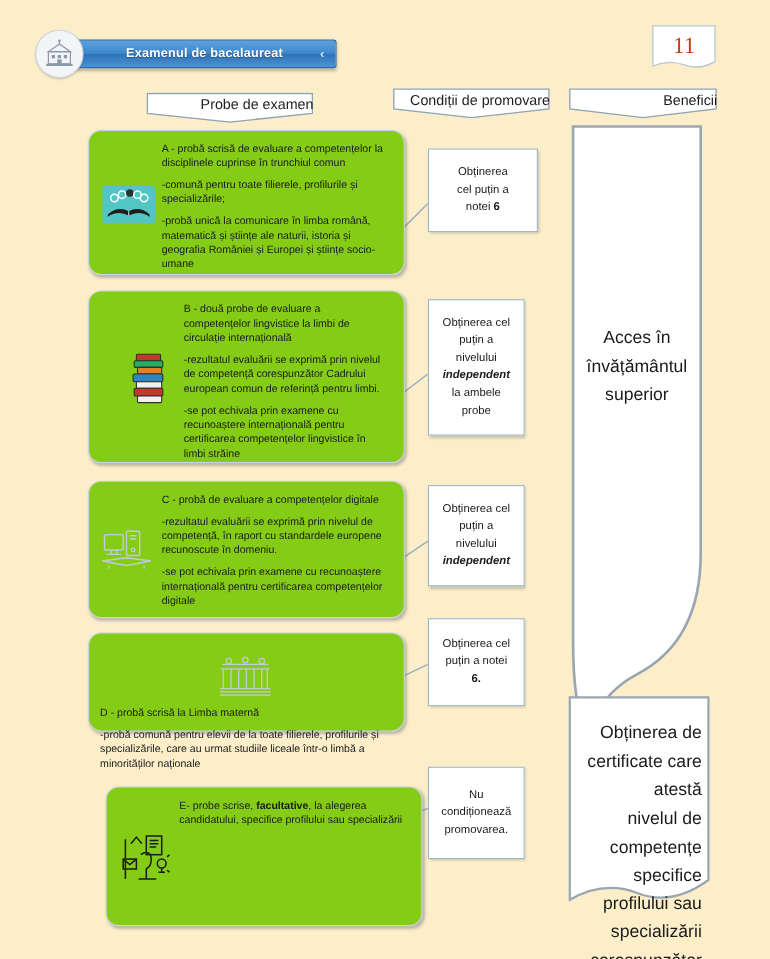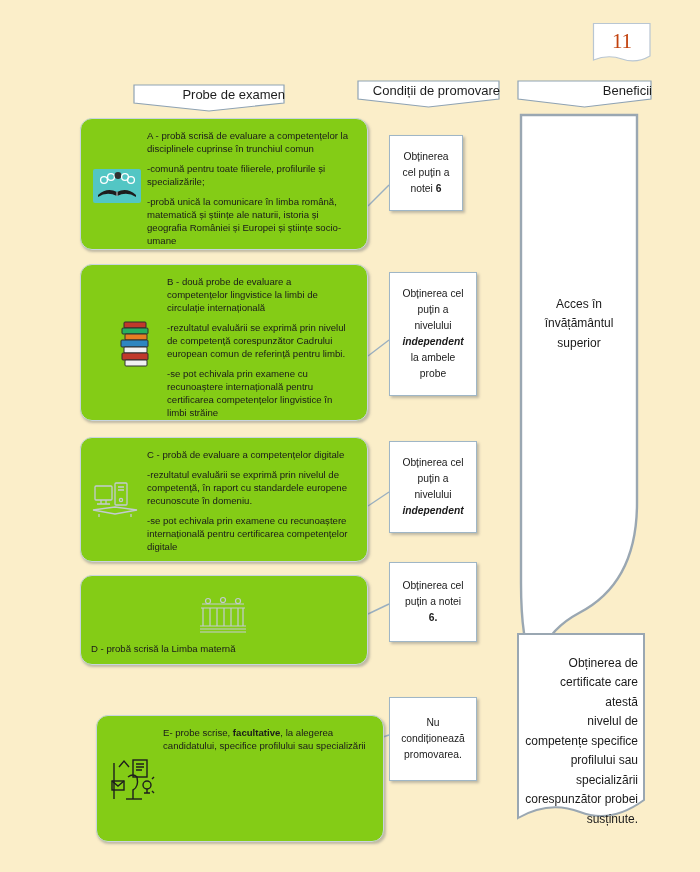--- a/index.html
+++ b/index.html
@@ -146,35 +146,35 @@
     padding: 6px 8px;
   }
   .cbox .txt {
     font-size: 10.3px;
     line-height: 1.55;
     color: #1a1a1a;
   }
   .cbox .txt b { font-weight: bold; }
   .cbox .txt i { font-style: italic; font-weight: bold; }
 
-  #cond-1 { left: 389px; top: 135px; width: 74px; height: 76px; }
+  #cond-1 { left: 389px; top: 135px; width: 100px; height: 76px; }
   #cond-2 { left: 389px; top: 272px; width: 88px; height: 124px; }
   #cond-3 { left: 389px; top: 441px; width: 88px; height: 92px; }
   #cond-4 { left: 389px; top: 562px; width: 88px; height: 80px; }
   #cond-5 { left: 389px; top: 697px; width: 88px; height: 84px; }
 
   
   .bpanel {
     position: absolute;
   }
   .bpanel svg { position: absolute; inset: 0; }
   .bpanel .btxt {
     position: absolute; left: 0; right: 0;
     text-align: center;
-    font-size: 12px;
+    font-size: 16px;
     line-height: 1.62;
     color: #1a1a1a;
   }
 
   #benef-1 { left: 519px; top: 113px; width: 120px; height: 555px; }
   #benef-1 .btxt { top: 182px; }
 
   #benef-2 { left: 516px; top: 632px; width: 130px; height: 200px; }
   #benef-2 .btxt { top: 22px; left: 8px; right: 8px; text-align: right; }
 
@@ -183,20 +183,39 @@
     position: absolute;
     left: 0; top: 0; width: 700px; height: 872px;
     pointer-events: none;
   }
 </style>
 </head>
 <body>
 
 <div class="page">
 
+  <div class="title-wrap">
+    <div class="title-badge">
+      <svg width="30" height="28" viewBox="0 0 30 28">
+        <path d="M15 2 L15 6" stroke="#8a99a8" stroke-width="1"></path>
+        <circle cx="15" cy="2" r="1.2" fill="#8a99a8"></circle>
+        <path d="M5 12 L15 5 L25 12 Z" fill="none" stroke="#8a99a8" stroke-width="1.1"></path>
+        <rect x="5" y="12" width="20" height="11" fill="none" stroke="#8a99a8" stroke-width="1.1"></rect>
+        <rect x="8" y="15" width="3" height="3" fill="#8a99a8"></rect>
+        <rect x="13.5" y="15" width="3" height="3" fill="#8a99a8"></rect>
+        <rect x="19" y="15" width="3" height="3" fill="#8a99a8"></rect>
+        <rect x="13" y="19" width="4" height="4" fill="#8a99a8"></rect>
+        <rect x="3" y="23" width="24" height="2" fill="#8a99a8"></rect>
+      </svg>
+    </div>
+    <div class="title-bar">
+      <span class="tlabel">Examenul de bacalaureat</span>
+      <span class="tarrow">‹</span>
+    </div>
+  </div>
 
   <div class="pagenum">
     <svg viewBox="0 0 60 44" preserveAspectRatio="none">
       <path d="M1.5,1.5 H58 V34 Q44,42 30,37 Q16,32 1.5,38 Z" fill="#ffffff" stroke="#b9c6d2" stroke-width="1.2"></path>
     </svg>
     <div class="num">11</div>
   </div>
 
   <div class="colhead" id="head-probe">
     <svg viewBox="0 0 152 28" preserveAspectRatio="none">
@@ -298,20 +317,21 @@
             <circle cx="25" cy="4" r="2.5"></circle>
             <circle cx="40" cy="5" r="2.5"></circle>
           <path d="M3 12 H47 M5 12 L5 30 M12 12 L12 30 M19 12 L19 30 M26 12 L26 30 M33 12 L33 30 M40 12 L40 30 M45 12 L45 30"></path>
           <path d="M2 30 H48 M2 33 H48 M2 36 H48"></path>
           <path d="M4 8 H46"></path>
         </g>
       </svg>
     </div>
     <div class="body">
       <p>D - probă scrisă la Limba maternă</p>
+      <p>-probă comună pentru elevii de la toate filierele, profilurile și specializările, care au urmat studiile liceale într-o limbă a minorităților naționale</p>
     </div>
   </div>
 
   <div class="card" id="card-e">
     <div class="ic">
       <svg width="50" height="48" viewBox="0 0 50 48">
         <g fill="none" stroke="#1d1d1d" stroke-width="1.4">
           <path d="M6 6 L6 42"></path>
           <path d="M11 10 L16 4 L21 10"></path>
           <rect x="25" y="3" width="14" height="17"></rect>

